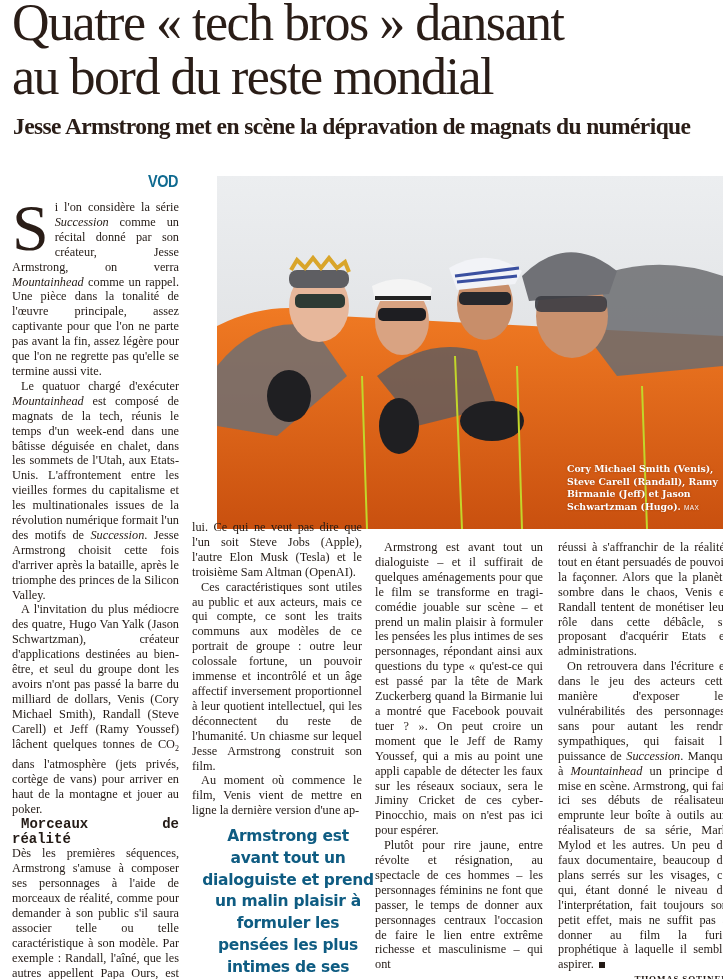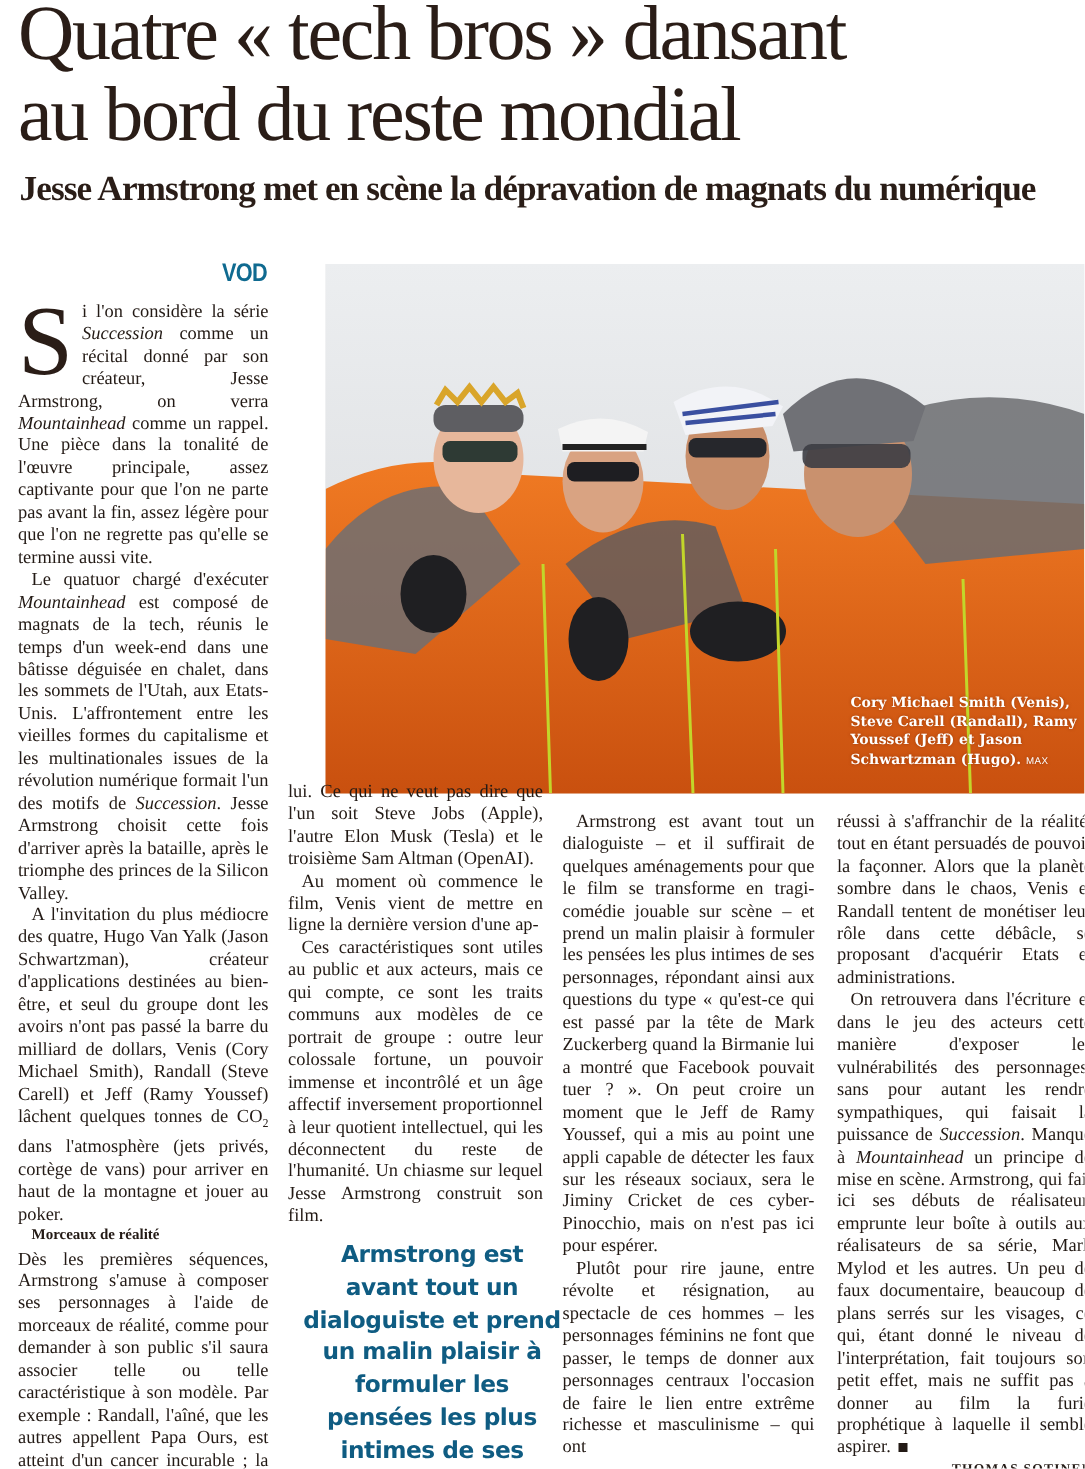--- a/index.html
+++ b/index.html
@@ -8,21 +8,21 @@
   .subhead { position: absolute; left: 13px; top: 112px; width: 720px; font-family: "Liberation Serif", serif; font-size: 23.5px; line-height: 28px; letter-spacing: -0.6px; color: #2a1d17; margin: 0; white-space: nowrap; }
   .rubric { position: absolute; left: 130px; top: 172px; width: 48px; text-align: right; font-family: "Liberation Sans", sans-serif; font-weight: bold; font-size: 17px; color: #0f6a90; letter-spacing: -0.5px; transform: scaleX(0.85); transform-origin: right; }
   .col { position: absolute; font-family: "Liberation Serif", serif; font-size: 12.3px; line-height: 14.9px; text-align: justify; hyphens: manual; color: #231a15; }
   .col p { margin: 0; text-indent: 9px; }
   .col p.noindent { text-indent: 0; }
   .col1 { left: 12px; top: 200px; width: 167px; }
   .col2 { left: 192px; top: 520px; width: 170px; }
   .col3 { left: 375px; top: 540px; width: 168px; }
   .col4 { left: 558px; top: 540px; width: 170px; }
   .dropcap { float: left; font-family: "Liberation Serif", serif; font-size: 66px; line-height: 52px; margin: 2px 6px 0 0; color: #2a1d17; }
-  .subtitle-section { font-family: Liberation Serif, serif; font-weight: bold; font-size: 10px; margin: 10px 0 0 0; text-indent: 0; }
+  .subtitle-section { font-family: Liberation Mono, monospace; font-weight: bold; font-size: 14px; margin: 10px 0 0 0; text-indent: 0; }
   .photo { position: absolute; left: 217px; top: 176px; width: 506px; height: 353px; overflow: hidden; background: linear-gradient(180deg, #e8e9eb 0%, #dfe1e4 35%, #cfd1d3 52%, #e06a1c 70%, #cc5512 100%); }
   .photo svg { position: absolute; left: 0; top: 0; }
   .caption { position: absolute; left: 350px; top: 287px; width: 160px; font-family: "DejaVu Serif", serif; font-weight: bold; font-size: 9.3px; line-height: 12.5px; color: #ffffff; text-shadow: 0 0 2px rgba(120,40,0,0.6); }
   .credit { font-family: "Liberation Sans", sans-serif; font-weight: normal; font-size: 6.5px; letter-spacing: 0.3px; }
   .pullquote { position: absolute; left: 202px; top: 826px; width: 172px; text-align: center; font-family: "DejaVu Sans", sans-serif; font-weight: bold; font-size: 15.5px; line-height: 21.8px; color: #0f5c82; letter-spacing: -0.3px; }
   .byline { text-align: right; font-family: "Liberation Serif", serif; font-weight: bold; font-size: 9px; letter-spacing: 0.8px; margin-top: 2px; text-indent: 0; }
   .endmark { display: inline-block; width: 6px; height: 6px; background: #231a15; margin-left: 2px; vertical-align: 0; }
   i { font-style: italic; }
 </style>
 </head>
@@ -74,27 +74,27 @@
     <path d="M238 100 L 302 92 M 240 106 L 300 100" stroke="#3a4fa0" stroke-width="3"></path>
     <rect x="242" y="116" width="52" height="13" rx="5" fill="#26272c"></rect>
     <ellipse cx="355" cy="140" rx="36" ry="42" fill="#c9916e"></ellipse>
     <path d="M305 100 Q 350 55 400 95 L 392 118 L 312 125 Z" fill="#707176"></path>
     <rect x="318" y="120" width="72" height="16" rx="6" fill="#3c3d44" opacity="0.9"></rect>
     <ellipse cx="72" cy="220" rx="22" ry="26" fill="#1f1f22"></ellipse>
     <ellipse cx="182" cy="250" rx="20" ry="28" fill="#1f1f22"></ellipse>
     <ellipse cx="275" cy="245" rx="32" ry="20" fill="#1f1f22"></ellipse>
     <path d="M145 200 L 150 353 M 238 180 L 245 353 M 300 190 L 305 353 M 425 210 L 430 353" stroke="#c2d62a" stroke-width="2"></path>
   </svg>
-  <div class="caption"><span>Cory Michael Smith (Venis), Steve Carell (Randall), Ramy Youssef (Jeff) et Jason Schwartzman (Hugo).</span> <span class="credit">MAX</span></div>
+  <div class="caption"><span>Cory Michael Smith (Venis), Steve Carell (Randall), Ramy Birmanie (Jeff) et Jason Schwartzman (Hugo).</span> <span class="credit">MAX</span></div>
 </div>
 
 <div class="col col2">
   <p class="noindent">lui. Ce qui ne veut pas dire que l'un soit Steve Jobs (Apple), l'autre Elon Musk (Tesla) et le troisième Sam Altman (OpenAI).</p>
+  <p>Ces caractéristiques sont utiles au public et aux acteurs, mais ce qui compte, ce sont les traits communs aux modèles de ce portrait de groupe : outre leur colossale fortune, un pouvoir immense et incontrôlé et un âge affectif inversement proportionnel à leur quotient intellectuel, qui les déconnectent du reste de l'humanité. Un chiasme sur lequel Jesse Armstrong construit son film.</p>
   <p>Au moment où commence le film, Venis vient de mettre en ligne la dernière version d'une ap-</p>
-  <p>Ces caractéristiques sont utiles au public et aux acteurs, mais ce qui compte, ce sont les traits communs aux modèles de ce portrait de groupe : outre leur colossale fortune, un pouvoir immense et incontrôlé et un âge affectif inversement proportionnel à leur quotient intellectuel, qui les déconnectent du reste de l'humanité. Un chiasme sur lequel Jesse Armstrong construit son film.</p>
 </div>
 
 <div class="pullquote">Armstrong est avant tout un dialoguiste et prend un malin plaisir à formuler les pensées les plus intimes de ses personnages</div>
 
 <div class="col col3">
   <p>Armstrong est avant tout un dialoguiste – et il suffirait de quelques aménagements pour que le film se transforme en tragi-comédie jouable sur scène – et prend un malin plaisir à formuler les pensées les plus intimes de ses personnages, répondant ainsi aux questions du type « qu'est-ce qui est passé par la tête de Mark Zuckerberg quand la Birmanie lui a montré que Facebook pouvait tuer ? ». On peut croire un moment que le Jeff de Ramy Youssef, qui a mis au point une appli capable de détecter les faux sur les réseaux sociaux, sera le Jiminy Cricket de ces cyber-Pinocchio, mais on n'est pas ici pour espérer.</p>
   <p>Plutôt pour rire jaune, entre révolte et résignation, au spectacle de ces hommes – les personnages féminins ne font que passer, le temps de donner aux personnages centraux l'occasion de faire le lien entre extrême richesse et masculinisme – qui ont</p>
 </div>
 
 <div class="col col4">

